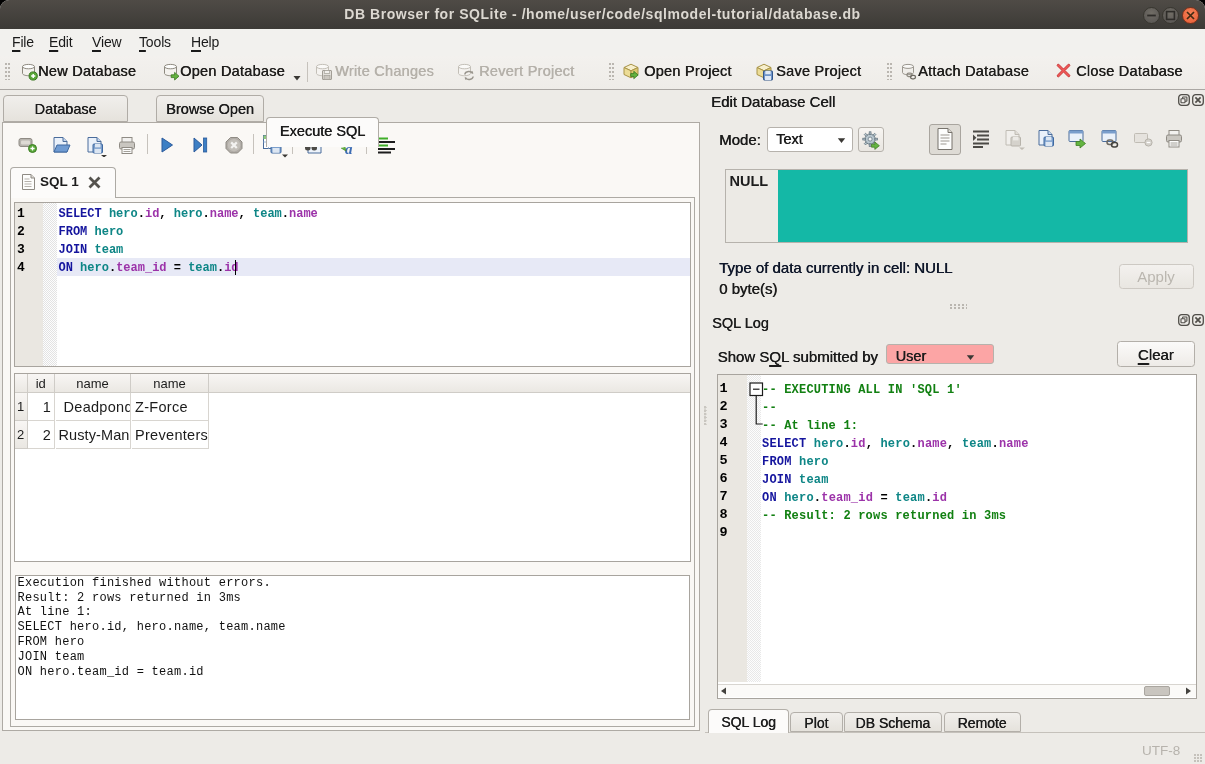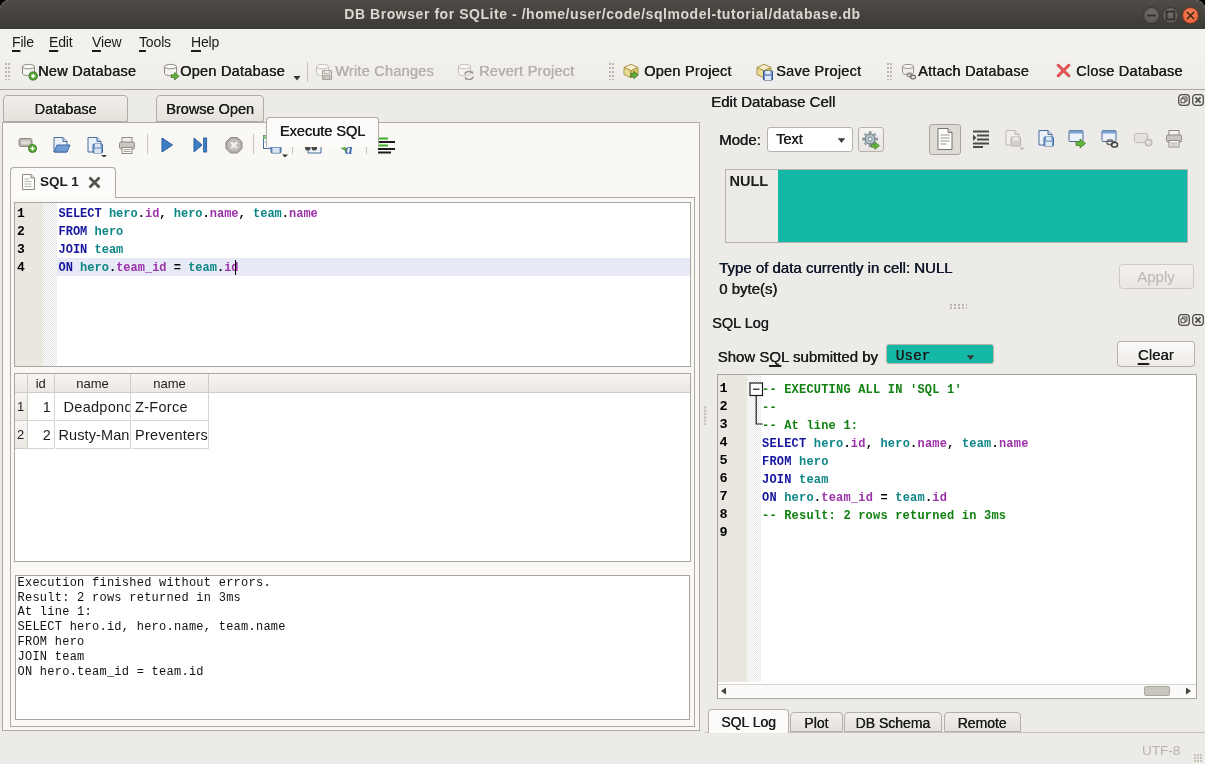--- a/index.html
+++ b/index.html
@@ -344,21 +344,21 @@
   <svg class="ab" style="left:1177.5px; top:314px;" width="12" height="12" viewBox="0 0 12 12">
     <rect x="0.7" y="0.7" width="10.6" height="10.6" rx="3" fill="none" stroke="#504e49" stroke-width="1.3"></rect>
     <rect x="4.6" y="3" width="4.3" height="4.3" rx="0.5" fill="none" stroke="#504e49" stroke-width="1.1"></rect>
     <rect x="3" y="4.8" width="4" height="4" rx="0.5" fill="#f3f1ee" stroke="#504e49" stroke-width="1.1"></rect>
   </svg>
   <svg class="ab" style="left:1191.5px; top:314px;" width="12" height="12" viewBox="0 0 12 12">
     <rect x="0.7" y="0.7" width="10.6" height="10.6" rx="3" fill="none" stroke="#504e49" stroke-width="1.3"></rect>
     <path d="M3.4 3.4 L8.6 8.6 M8.6 3.4 L3.4 8.6" stroke="#504e49" stroke-width="1.7"></path>
   </svg>
   <div class="ab" style="left:717.5px; top:348px; font-size:15px; color:#1c1c1c; text-shadow:0.4px 0 0 currentColor;">Show S<span class="mn">Q</span>L submitted by</div>
-  <div class="ab" style="left:885.5px; top:343.5px; width:108px; height:20px; background:#14b8a6; border:1px solid #b6b2ac; border-radius:3px;font-family:Liberation Mono, monospace;">
+  <div class="ab" style="left:885.5px; top:343.5px; width:108px; height:20px; background:#fca5a5; border:1px solid #b6b2ac; border-radius:3px;">
     <div style="position:absolute; left:9px; top:0; line-height:23px; font-size:14.5px; color:#1c1c1c; text-shadow:0.4px 0 0 currentColor;">User</div>
     <svg style="position:absolute; right:18px; top:9px;" width="9" height="7" viewBox="0 0 9 7">
         <path d="M0.8 1.2 h7.4 L4.5 6 Z" fill="#3a3834"></path>
       </svg>
   </div>
   <div class="ab" style="left:1116.5px; top:341px; width:78.5px; height:26px; background:linear-gradient(#fbfaf9,#eeebe7); border:1px solid #b3afa9; border-radius:3.5px; text-align:center; line-height:25px; font-size:15px; color:#1c1c1c; text-shadow:0.4px 0 0 currentColor;"><span class="mn">C</span>lear</div>
 
   <div class="ab" style="left:716.5px; top:374px; width:480px; height:325px; background:#fff; border:1px solid #a8a49e;"></div>
   <div class="ab" style="left:717.5px; top:375px; width:29px; height:307px; background:#eae7e1;"></div>
   <div class="ab" style="left:746.5px; top:375px; width:14.5px; height:307px; background:conic-gradient(#fdfdfd 25%, #e8e8e8 0 50%, #fdfdfd 0 75%, #e8e8e8 0); background-size:2px 2px;"></div>

